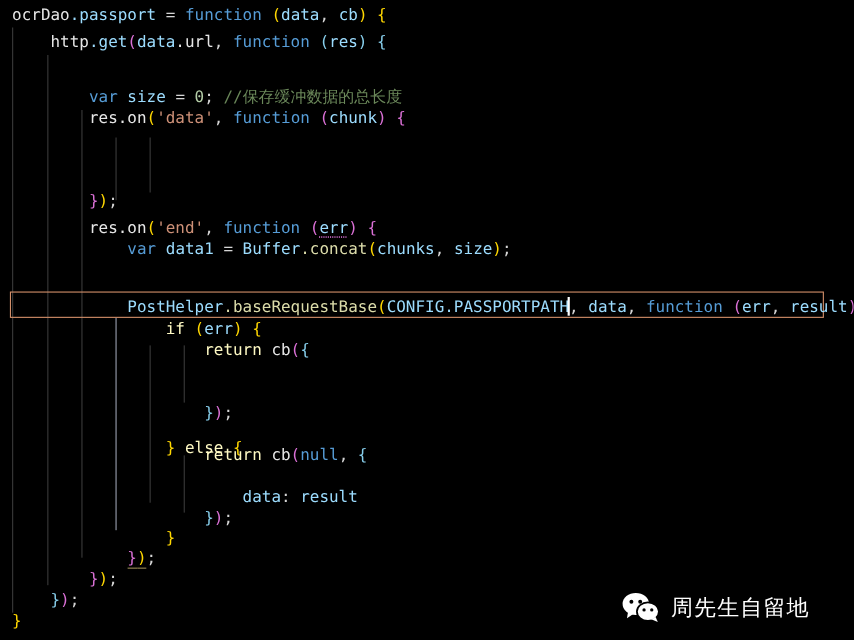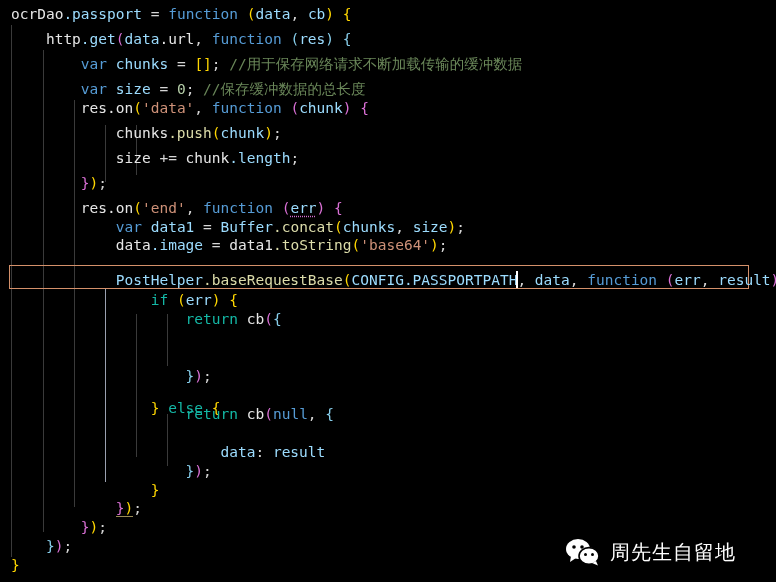--- a/index.html
+++ b/index.html
@@ -46,21 +46,21 @@
     color: #d6d6d6;
   }
   .code {
     display: inline-block;
     padding-left: 11px;
   }
 
   
   .plain   { color: #e6e6e6; }
   .kw      { color: #569cd6; }           
-  .ctl     { color: #14b8a6; }           
+  .ctl     { color: #fef9c3; }           
   .var     { color: #569cd6; }           
   .prop    { color: #9cdcfe; }           
   .fn      { color: #dcdcaa; }           
   .str     { color: #ce9178; }           
   .num     { color: #b5cea8; }           
   .cmt     { color: #6a8759; }           
   .b1      { color: #ffd700; }           
   .b2      { color: #da70d6; }           
   .b3      { color: #87ceeb; }           
   .op      { color: #d6d6d6; }
@@ -130,39 +130,35 @@
   <div class="guide" style="left:136px; top:314px; height:143px;"></div>
   <div class="guide" style="left:167px; top:314px; height:52px;"></div>
   <div class="guide" style="left:167px; top:414px; height:52px;"></div>
 
   <div id="current-line-box" style="top:265px;"></div>
 
   <div class="line" style="top:2px;"><span class="code"><span class="plain">ocrDao</span><span class="prop">.passport</span><span class="op"> = </span><span class="kw">function</span><span class="op"> </span><span class="b1">(</span><span class="prop">data</span><span class="op">, </span><span class="prop">cb</span><span class="b1">)</span><span class="op"> </span><span class="b1">{</span></span></div>
 
   <div class="line" style="top:27px;"><span class="code"><span class="plain">    http</span><span class="prop">.get</span><span class="b2">(</span><span class="prop">data</span><span class="plain">.url</span><span class="op">, </span><span class="kw">function</span><span class="op"> </span><span class="b3">(</span><span class="prop">res</span><span class="b3">)</span><span class="op"> </span><span class="b3">{</span></span></div>
 
-  <div class="line" style="top:52px;"><span class="code"><span class="op">        </span><span class="var">var</span><span class="op"> </span><span class="prop">chunks</span><span class="op"> = </span><span class="b1">[]</span><span class="op">; </span><span class="cmt">//用于保存网络请求不断加载传输的缓冲数据</span></span></div>
 
   <div class="line" style="top:77px;"><span class="code"><span class="op">        </span><span class="var">var</span><span class="op"> </span><span class="prop">size</span><span class="op"> = </span><span class="num">0</span><span class="op">; </span><span class="cmt">//保存缓冲数据的总长度</span></span></div>
 
   <div class="line" style="top:102px;"><span class="code"></span></div>
 
   <div class="line" style="top:96px;"><span class="code"><span class="plain">        res</span><span class="plain">.on</span><span class="b1">(</span><span class="str">'data'</span><span class="op">, </span><span class="kw">function</span><span class="op"> </span><span class="b2">(</span><span class="prop">chunk</span><span class="b2">)</span><span class="op"> </span><span class="b2">{</span></span></div>
 
-  <div class="line" style="top:121px;"><span class="code"><span class="plain">            chunks</span><span class="fn">.push</span><span class="b1">(</span><span class="prop">chunk</span><span class="b1">)</span><span class="op">;</span></span></div>
-
-  <div class="line" style="top:146px;"><span class="code"><span class="plain">            size</span><span class="op"> += </span><span class="plain">chunk</span><span class="prop">.length</span><span class="op">;</span></span></div>
+
 
   <div class="line" style="top:171px;"><span class="code"><span class="op">        </span><span class="b2">}</span><span class="b1">)</span><span class="op">;</span></span></div>
 
   <div class="line" style="top:196px;"><span class="code"><span class="plain">        res</span><span class="plain">.on</span><span class="b1">(</span><span class="str">'end'</span><span class="op">, </span><span class="kw">function</span><span class="op"> </span><span class="b2">(</span><span class="prop squig">err</span><span class="b2">)</span><span class="op"> </span><span class="b2">{</span></span></div>
 
   <div class="line" style="top:215px;"><span class="code"><span class="op">            </span><span class="var">var</span><span class="op"> </span><span class="prop">data1</span><span class="op"> = </span><span class="prop">Buffer</span><span class="fn">.concat</span><span class="b1">(</span><span class="prop">chunks</span><span class="op">, </span><span class="prop">size</span><span class="b1">)</span><span class="op">;</span></span></div>
 
-  <div class="line" style="top:233px;"><span class="code"><span class="plain">            data</span><span class="prop">.image</span><span class="op"> = </span><span class="plain">data1</span><span class="fn">.toString</span><span class="b1">(</span><span class="str">'base64'</span><span class="b1">)</span><span class="op">;</span></span></div>
 
   <div class="line" style="top:268px;"><span class="code"><span class="prop">            PostHelper</span><span class="fn">.baseRequestBase</span><span class="b1">(</span><span class="prop">CONFIG</span><span class="prop">.PASSPORTPATH</span><span class="cursor"></span><span class="op">, </span><span class="prop">data</span><span class="op">, </span><span class="kw">function</span><span class="op"> </span><span class="b2">(</span><span class="prop">err</span><span class="op">, </span><span class="prop">result</span><span class="b2">)</span></span></div>
 
   <div class="line" style="top:288px;"><span class="code"><span class="op">                </span><span class="ctl">if</span><span class="op"> </span><span class="b1">(</span><span class="prop">err</span><span class="b1">)</span><span class="op"> </span><span class="b1">{</span></span></div>
 
   <div class="line" style="top:307px;"><span class="code"><span class="op">                    </span><span class="ctl">return</span><span class="op"> </span><span class="plain">cb</span><span class="b2">(</span><span class="b3">{</span></span></div>
 
 
 
   <div class="line" style="top:364px;"><span class="code"><span class="op">                    </span><span class="b3">}</span><span class="b2">)</span><span class="op">;</span></span></div>

